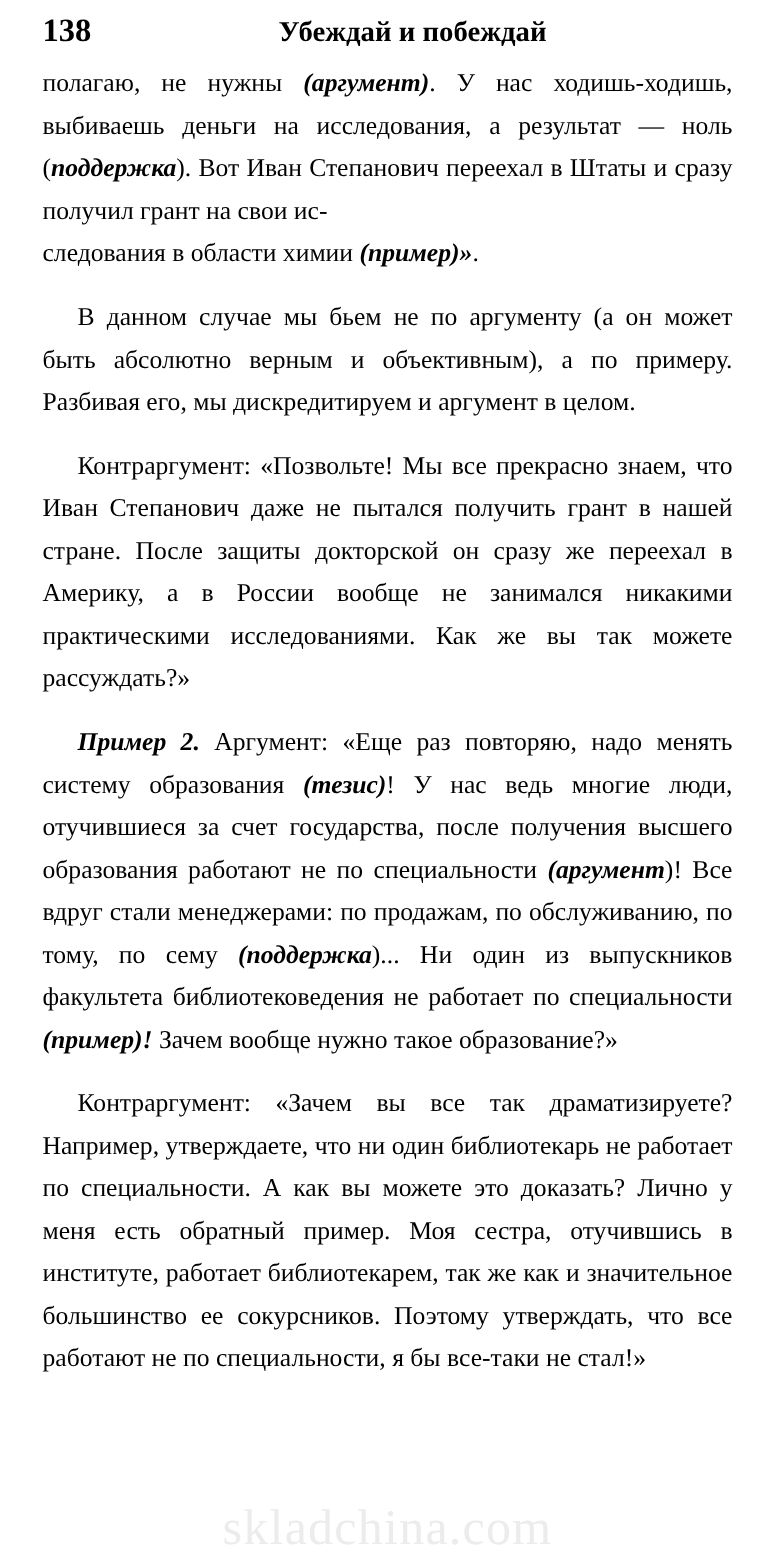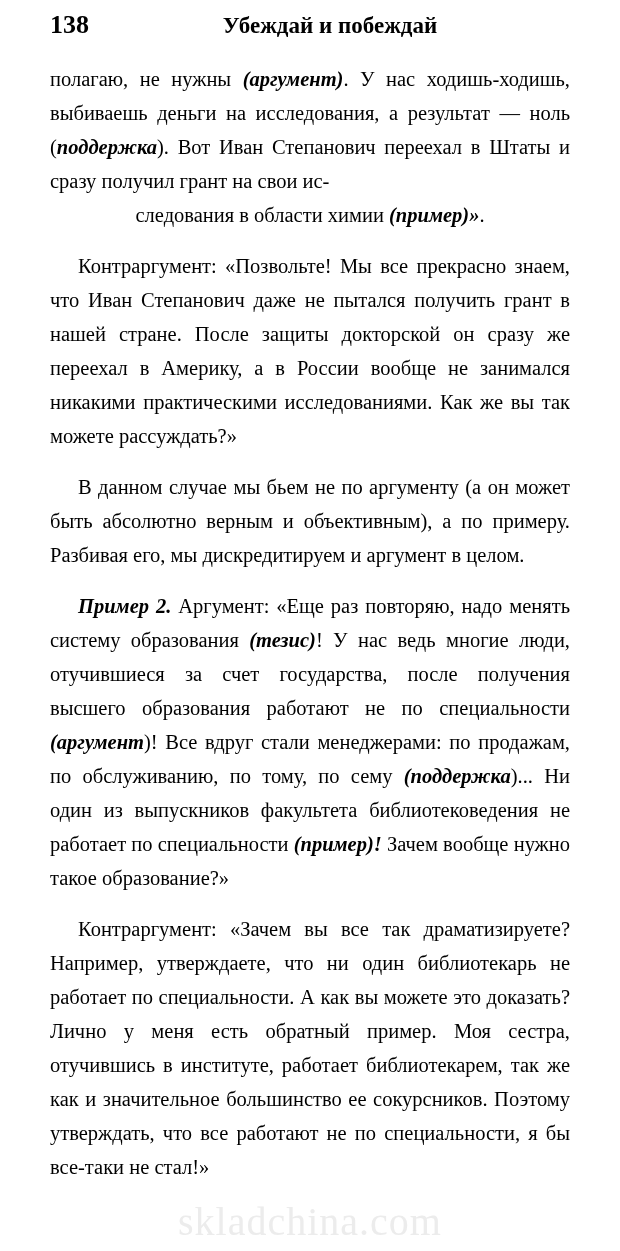--- a/index.html
+++ b/index.html
@@ -14,21 +14,21 @@
     font-family: "Liberation Serif", serif;
     color: #000000;
     overflow: hidden;
   }
   .page {
     position: absolute;
     left: 0; top: 0;
     width: 620px;
     height: 1251px;
     box-sizing: border-box;
-    padding: 0 50px;
+    padding: 0 34px;
   }
   .header {
     display: flex;
     align-items: baseline;
     justify-content: flex-start;
     padding-top: 10px;
     height: 40px;
   }
   .page-number {
     font-size: 26px;
@@ -37,21 +37,21 @@
     width: 120px;
   }
   .running-title {
     flex: 1;
     text-align: center;
     font-size: 23px;
     font-weight: bold;
     padding-right: 80px;
   }
   .body-text {
-    margin-top: 12px;
+    margin-top: 0;
   }
   p {
     margin: 0 0 0 0;
     font-size: 20.5px;
     line-height: 34px;
     text-align: justify;
     text-justify: inter-word;
   }
   p.indent {
     text-indent: 28px;
@@ -59,21 +59,21 @@
   p.spaced {
     margin-top: 17px;
   }
   b, .bi {
     font-weight: bold;
   }
   .bi {
     font-style: italic;
   }
   .nojust {
-    text-align: center;
+    text-align: left;
   }
   .watermark {
     position: absolute;
     left: 0;
     bottom: 6px;
     width: 620px;
     text-align: center;
     font-size: 40px;
     color: #ececec;
     font-family: "Liberation Serif", serif;
@@ -88,21 +88,21 @@
 
   <div class="header">
     <div class="page-number">138</div>
     <div class="running-title">Убеждай и побеждай</div>
   </div>
 
   <div class="body-text">
 
     <p class="p-run"><span>полагаю, не нужны </span><span class="bi">(аргумент)</span><span>. У нас ходишь-ходишь, выбиваешь деньги на исследования, а результат — ноль (</span><span class="bi">поддержка</span><span>). Вот Иван Степанович переехал в Штаты и сразу получил грант на свои ис-</span></p>
     <p class="p-run nojust"><span>следования в области химии </span><span class="bi">(пример)»</span><span>.</span></p>
+    <p class="p-run indent spaced"><span>В данном случае мы бьем не по аргументу (а он может быть абсолютно верным и объективным), а по примеру. Разбивая его, мы дискредитируем и аргумент в целом.</span></p>
     <p class="p-run indent spaced"><span>Контраргумент: «Позвольте! Мы все прекрасно знаем, что Иван Степанович даже не пытался получить грант в нашей стране. После защиты докторской он сразу же переехал в Америку, а в России вообще не занимался никакими практическими исследованиями. Как же вы так можете рассуждать?»</span></p>
-    <p class="p-run indent spaced"><span>В данном случае мы бьем не по аргументу (а он может быть абсолютно верным и объективным), а по примеру. Разбивая его, мы дискредитируем и аргумент в целом.</span></p>
     <p class="p-run indent spaced"><span class="bi">Пример 2.</span><span> Аргумент: «Еще раз повторяю, надо менять систему образования </span><span class="bi">(тезис)</span><span>! У нас ведь многие люди, отучившиеся за счет государства, после получения высшего образования работают не по специальности </span><span class="bi">(аргумент</span><span>)! Все вдруг стали менеджерами: по продажам, по обслуживанию, по тому, по сему </span><span class="bi">(поддержка</span><span>)... Ни один из выпускников факультета библиотековедения не работает по специальности </span><span class="bi">(пример)!</span><span> Зачем вообще нужно такое образование?»</span></p>
     <p class="p-run indent spaced"><span>Контраргумент: «Зачем вы все так драматизируете? Например, утверждаете, что ни один библиотекарь не работает по специальности. А как вы можете это доказать? Лично у меня есть обратный пример. Моя сестра, отучившись в институте, работает библиотекарем, так же как и значительное большинство ее сокурсников. Поэтому утверждать, что все работают не по специальности, я бы все-таки не стал!»</span></p>
 
   </div>
 
   <div class="watermark">skladchina.com</div>
 </div>
 
 </body></html>

